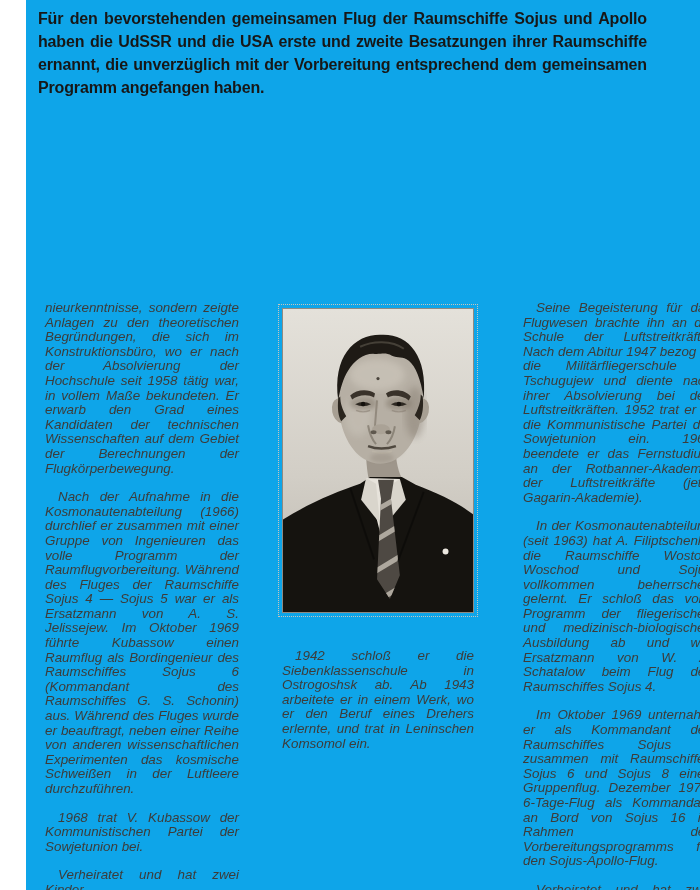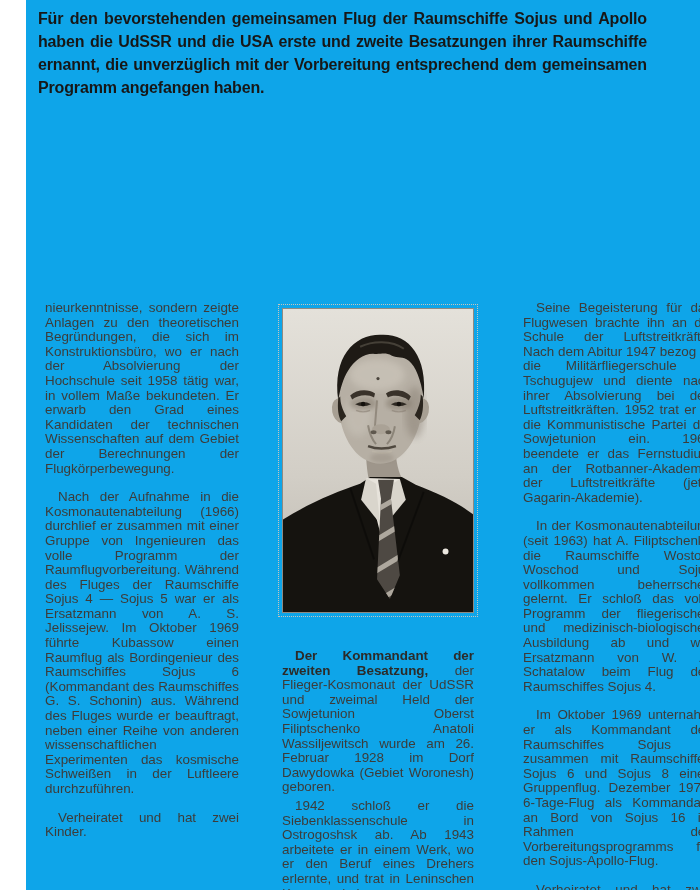--- a/index.html
+++ b/index.html
@@ -17,21 +17,21 @@
     color:#171717; text-align:justify; letter-spacing:-0.15px;
   }
   .lead p { margin:0; }
   
   .col {
     position:absolute; top:301px;
     font-size:13.4px; line-height:14.6px;
     text-align:justify; color:#3d3c3a;
     hyphens:auto; -webkit-hyphens:auto; overflow-wrap:break-word;
   }
-  .col p { margin:0 0 14px 0; text-indent:13px; }
+  .col p { margin:0 0 14px 0; text-indent:13px;font-style:italic; }
   .col p.no-indent { text-indent:0; }
   .col-left  { left:19px;  width:194px; }
   .col-mid   { left:256px; width:192px; }
   .col-right { left:497px; width:189px; }
   
   .photo-frame {
     width:192px; height:305px; margin-top:7px;
     border:1px solid #8e8a82;
     outline:1px dotted #c9c5ba; outline-offset:3px;
     background:#d5d2ca; overflow:hidden;
@@ -47,20 +47,21 @@
 
 <div class="page">
 
   <header class="lead">
     <p>Für den bevorstehenden gemeinsamen Flug der Raumschiffe Sojus und Apollo haben die UdSSR und die USA erste und zweite Besatzungen ihrer Raumschiffe ernannt, die unverzüglich mit der Vorbereitung entsprechend dem gemeinsamen Programm angefangen haben.</p>
   </header>
 
   <section class="col col-left">
     <p class="no-indent">nieurkenntnisse, sondern zeigte Anlagen zu den theoretischen Begründungen, die sich im Konstruktionsbüro, wo er nach der Absolvierung der Hochschule seit 1958 tätig war, in vollem Maße bekundeten. Er erwarb den Grad eines Kandidaten der technischen Wissenschaften auf dem Gebiet der Berechnungen der Flugkörperbewegung.</p>
     <p>Nach der Aufnahme in die Kosmonautenabteilung (1966) durchlief er zusammen mit einer Gruppe von Ingenieuren das volle Programm der Raumflugvorbereitung. Während des Fluges der Raumschiffe Sojus 4 — Sojus 5 war er als Ersatzmann von A. S. Jelissejew. Im Oktober 1969 führte Kubassow einen Raumflug als Bordingenieur des Raumschiffes Sojus 6 (Kommandant des Raumschiffes G. S. Schonin) aus. Während des Fluges wurde er beauftragt, neben einer Reihe von anderen wissenschaftlichen Experimenten das kosmische Schweißen in der Luftleere durchzuführen.</p>
+    <p>1968 trat V. Kubassow der Kommunistischen Partei der Sowjetunion bei.</p>
     <p>Verheiratet und hat zwei Kinder.</p>
   </section>
 
   <section class="col col-mid">
     <figure class="photo-frame">
       <svg viewBox="0 0 192 305" preserveAspectRatio="xMidYMid slice" aria-hidden="true">
         <defs>
           <linearGradient id="bgGrad" x1="0" y1="0" x2="0" y2="1">
             <stop offset="0" stop-color="#e4e1da"></stop>
             <stop offset="0.55" stop-color="#d2cec6"></stop>
@@ -133,24 +134,20 @@
 
         <path d="M86,117 Q88,129 94,136" stroke="#766e62" stroke-width="2" opacity="0.65" fill="none"></path>
         <path d="M113,118 Q111,130 105,136" stroke="#766e62" stroke-width="2" opacity="0.65" fill="none"></path>
 
         <path d="M86,138 Q99,143 114,138" stroke="#4f483f" stroke-width="2.5" fill="none"></path>
         <path d="M90,143 Q100,147 110,143" stroke="#bdb5a8" stroke-width="2" opacity="0.8" fill="none"></path>
         <ellipse cx="100" cy="150" rx="12" ry="5" fill="#8d8478" opacity="0.4" filter="url(#blur2)"></ellipse>
       </svg>
     </figure>
     <div class="caption">
-      <p>
-        <b>Der Kommandant der zweiten Besatzung,</b>
-        <span>der Flieger-Kosmonaut der UdSSR und zweimal Held der Sowjetunion Oberst Filiptschenko Anatoli Wassiljewitsch wurde am 26. Februar 1928 im Dorf Dawydowka (Gebiet Woronesh) geboren.</span>
-      </p>
       <p>1942 schloß er die Siebenklassenschule in Ostrogoshsk ab. Ab 1943 arbeitete er in einem Werk, wo er den Beruf eines Drehers erlernte, und trat in Leninschen Komsomol ein.</p>
     </div>
   </section>
 
   <section class="col col-right">
     <p>Seine Begeisterung für das Flugwesen brachte ihn an die Schule der Luftstreitkräfte. Nach dem Abitur 1947 bezog er die Militärfliegerschule in Tschugujew und diente nach ihrer Absolvierung bei den Luftstreitkräften. 1952 trat er in die Kommunistische Partei der Sowjetunion ein. 1961 beendete er das Fernstudium an der Rotbanner-Akademie der Luftstreitkräfte (jetzt Gagarin-Akademie).</p>
     <p>In der Kosmonautenabteilung (seit 1963) hat A. Filiptschenko die Raumschiffe Wostok, Woschod und Sojus vollkommen beherrschen gelernt. Er schloß das volle Programm der fliegerischen und medizinisch-biologischen Ausbildung ab und war Ersatzmann von W. A. Schatalow beim Flug des Raumschiffes Sojus 4.</p>
     <p>Im Oktober 1969 unternahm er als Kommandant des Raumschiffes Sojus 7 zusammen mit Raumschiffen Sojus 6 und Sojus 8 einen Gruppenflug. Dezember 1974: 6-Tage-Flug als Kommandant an Bord von Sojus 16 im Rahmen des Vorbereitungsprogramms für den Sojus-Apollo-Flug.</p>
     <p>Verheiratet und hat zwei Kinder.</p>
   </section>

